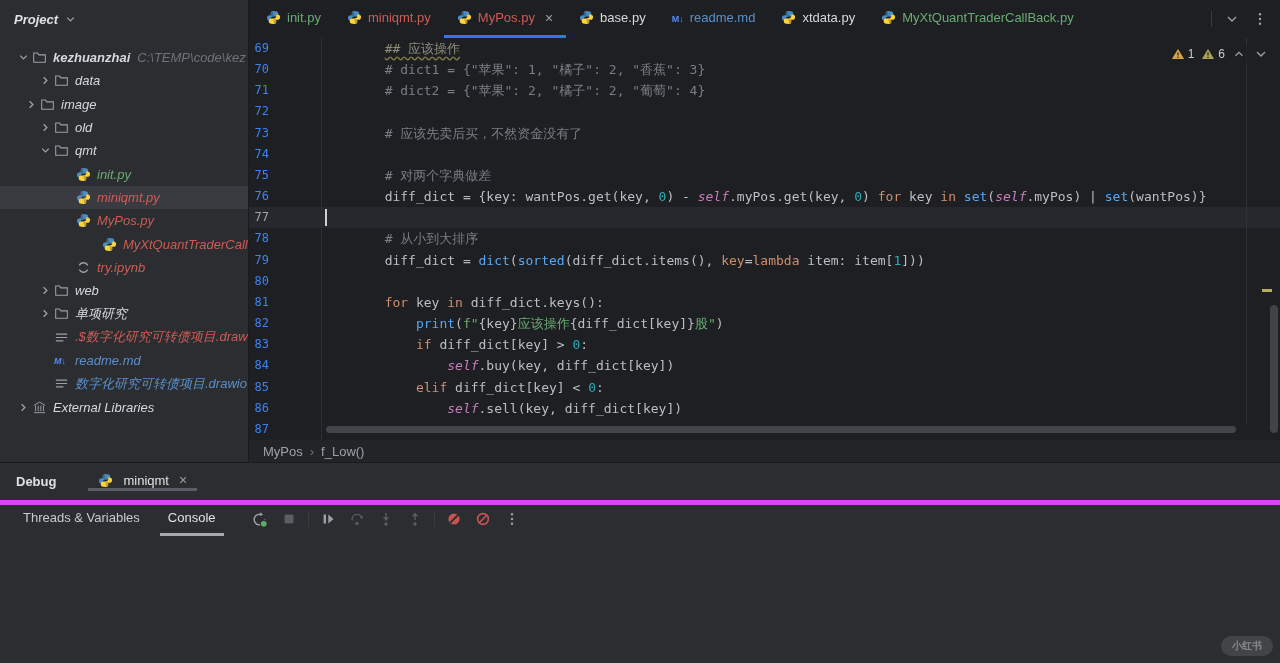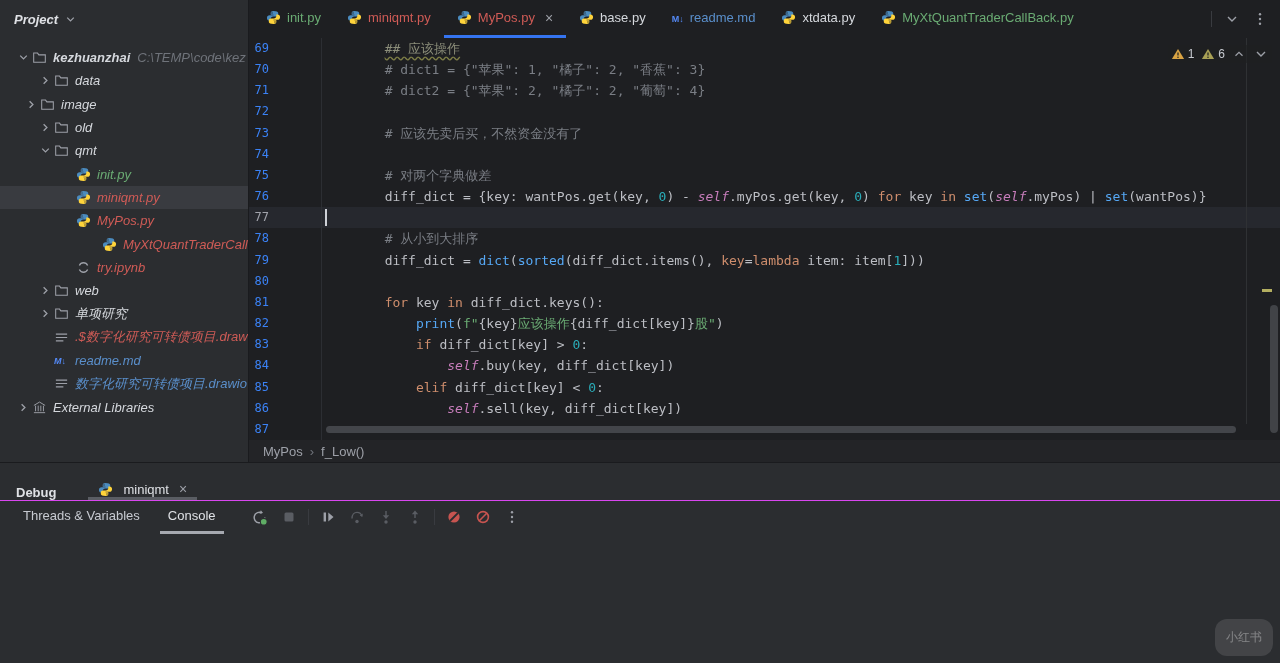--- a/index.html
+++ b/index.html
@@ -42,32 +42,32 @@
   #inspections .grp{display:flex;align-items:center;gap:3px;}
   #hwrap-guide{position:absolute;left:997px;top:0;width:1px;height:386px;background:#2f3134;}
   #hscroll{position:absolute;left:77px;top:388px;width:910px;height:7px;background:#4a4c51;border-radius:4px;opacity:.85;}
   #vscroll{position:absolute;right:2px;top:267px;width:8px;height:128px;background:#4a4c51;border-radius:4px;opacity:.8;}
   #warn-stripe{position:absolute;left:1013px;top:251px;width:10px;height:3px;background:#b3ae60;}
   
   #breadcrumbs{position:absolute;left:249px;top:440px;width:1031px;height:22px;background:#232427;display:flex;align-items:center;padding-left:14px;box-sizing:border-box;gap:7px;color:#9da0a8;}
   #breadcrumbs .sep{color:#6f737a;}
   
   #debug{position:absolute;left:0;top:462px;width:1280px;height:201px;background:#2b2d30;border-top:1px solid #1a1b1e;box-sizing:border-box;}
-  #dbg-row1{height:37px;display:flex;align-items:flex-end;}
+  #dbg-row1{height:37px;display:flex;align-items:center;}
   #dbg-title{display:flex;align-items:center;font-weight:bold;padding:0 16px 0 16px;}
   #dbg-session{display:flex;align-items:center;gap:10px;padding:0 10px;margin-left:16px;border-bottom:3px solid #5a5d63;box-sizing:border-box;}
   #dbg-session .x{color:#9da0a8;font-size:14px;}
-  #dbg-row2{height:33px;display:flex;align-items:center;padding-left:15px;border-top:1px solid #d946ef;box-sizing:border-box;}
+  #dbg-row2{height:33px;display:flex;align-items:center;padding-left:15px;border-top:5px solid #d946ef;box-sizing:border-box;}
   .dtab{padding:0 8px;height:33px;display:flex;align-items:center;color:#c7cad1;border-bottom:3px solid transparent;box-sizing:border-box;margin-right:12px;}
   .dtab.active{color:#dfe1e5;border-bottom:3px solid #a6a9b0;}
   #dbg-toolbar{display:flex;align-items:center;gap:9px;margin-left:14px;}
   #dbg-toolbar .tbi{width:20px;height:20px;display:flex;align-items:center;justify-content:center;border-radius:3px;}
   
   #watermark{position:absolute;right:7px;bottom:7px;background:rgba(130,130,132,.28);color:rgba(255,255,255,.35);
-             padding:10px 11px;border-radius:12px;font-size:12px;}
+             padding:3px 11px;border-radius:12px;font-size:10px;font-weight:bold;}
   svg{display:block;}
 </style>
 </head>
 <body>
 
 <div id="app">
 
   <div id="tabbar">
 
     <div class="tab">

